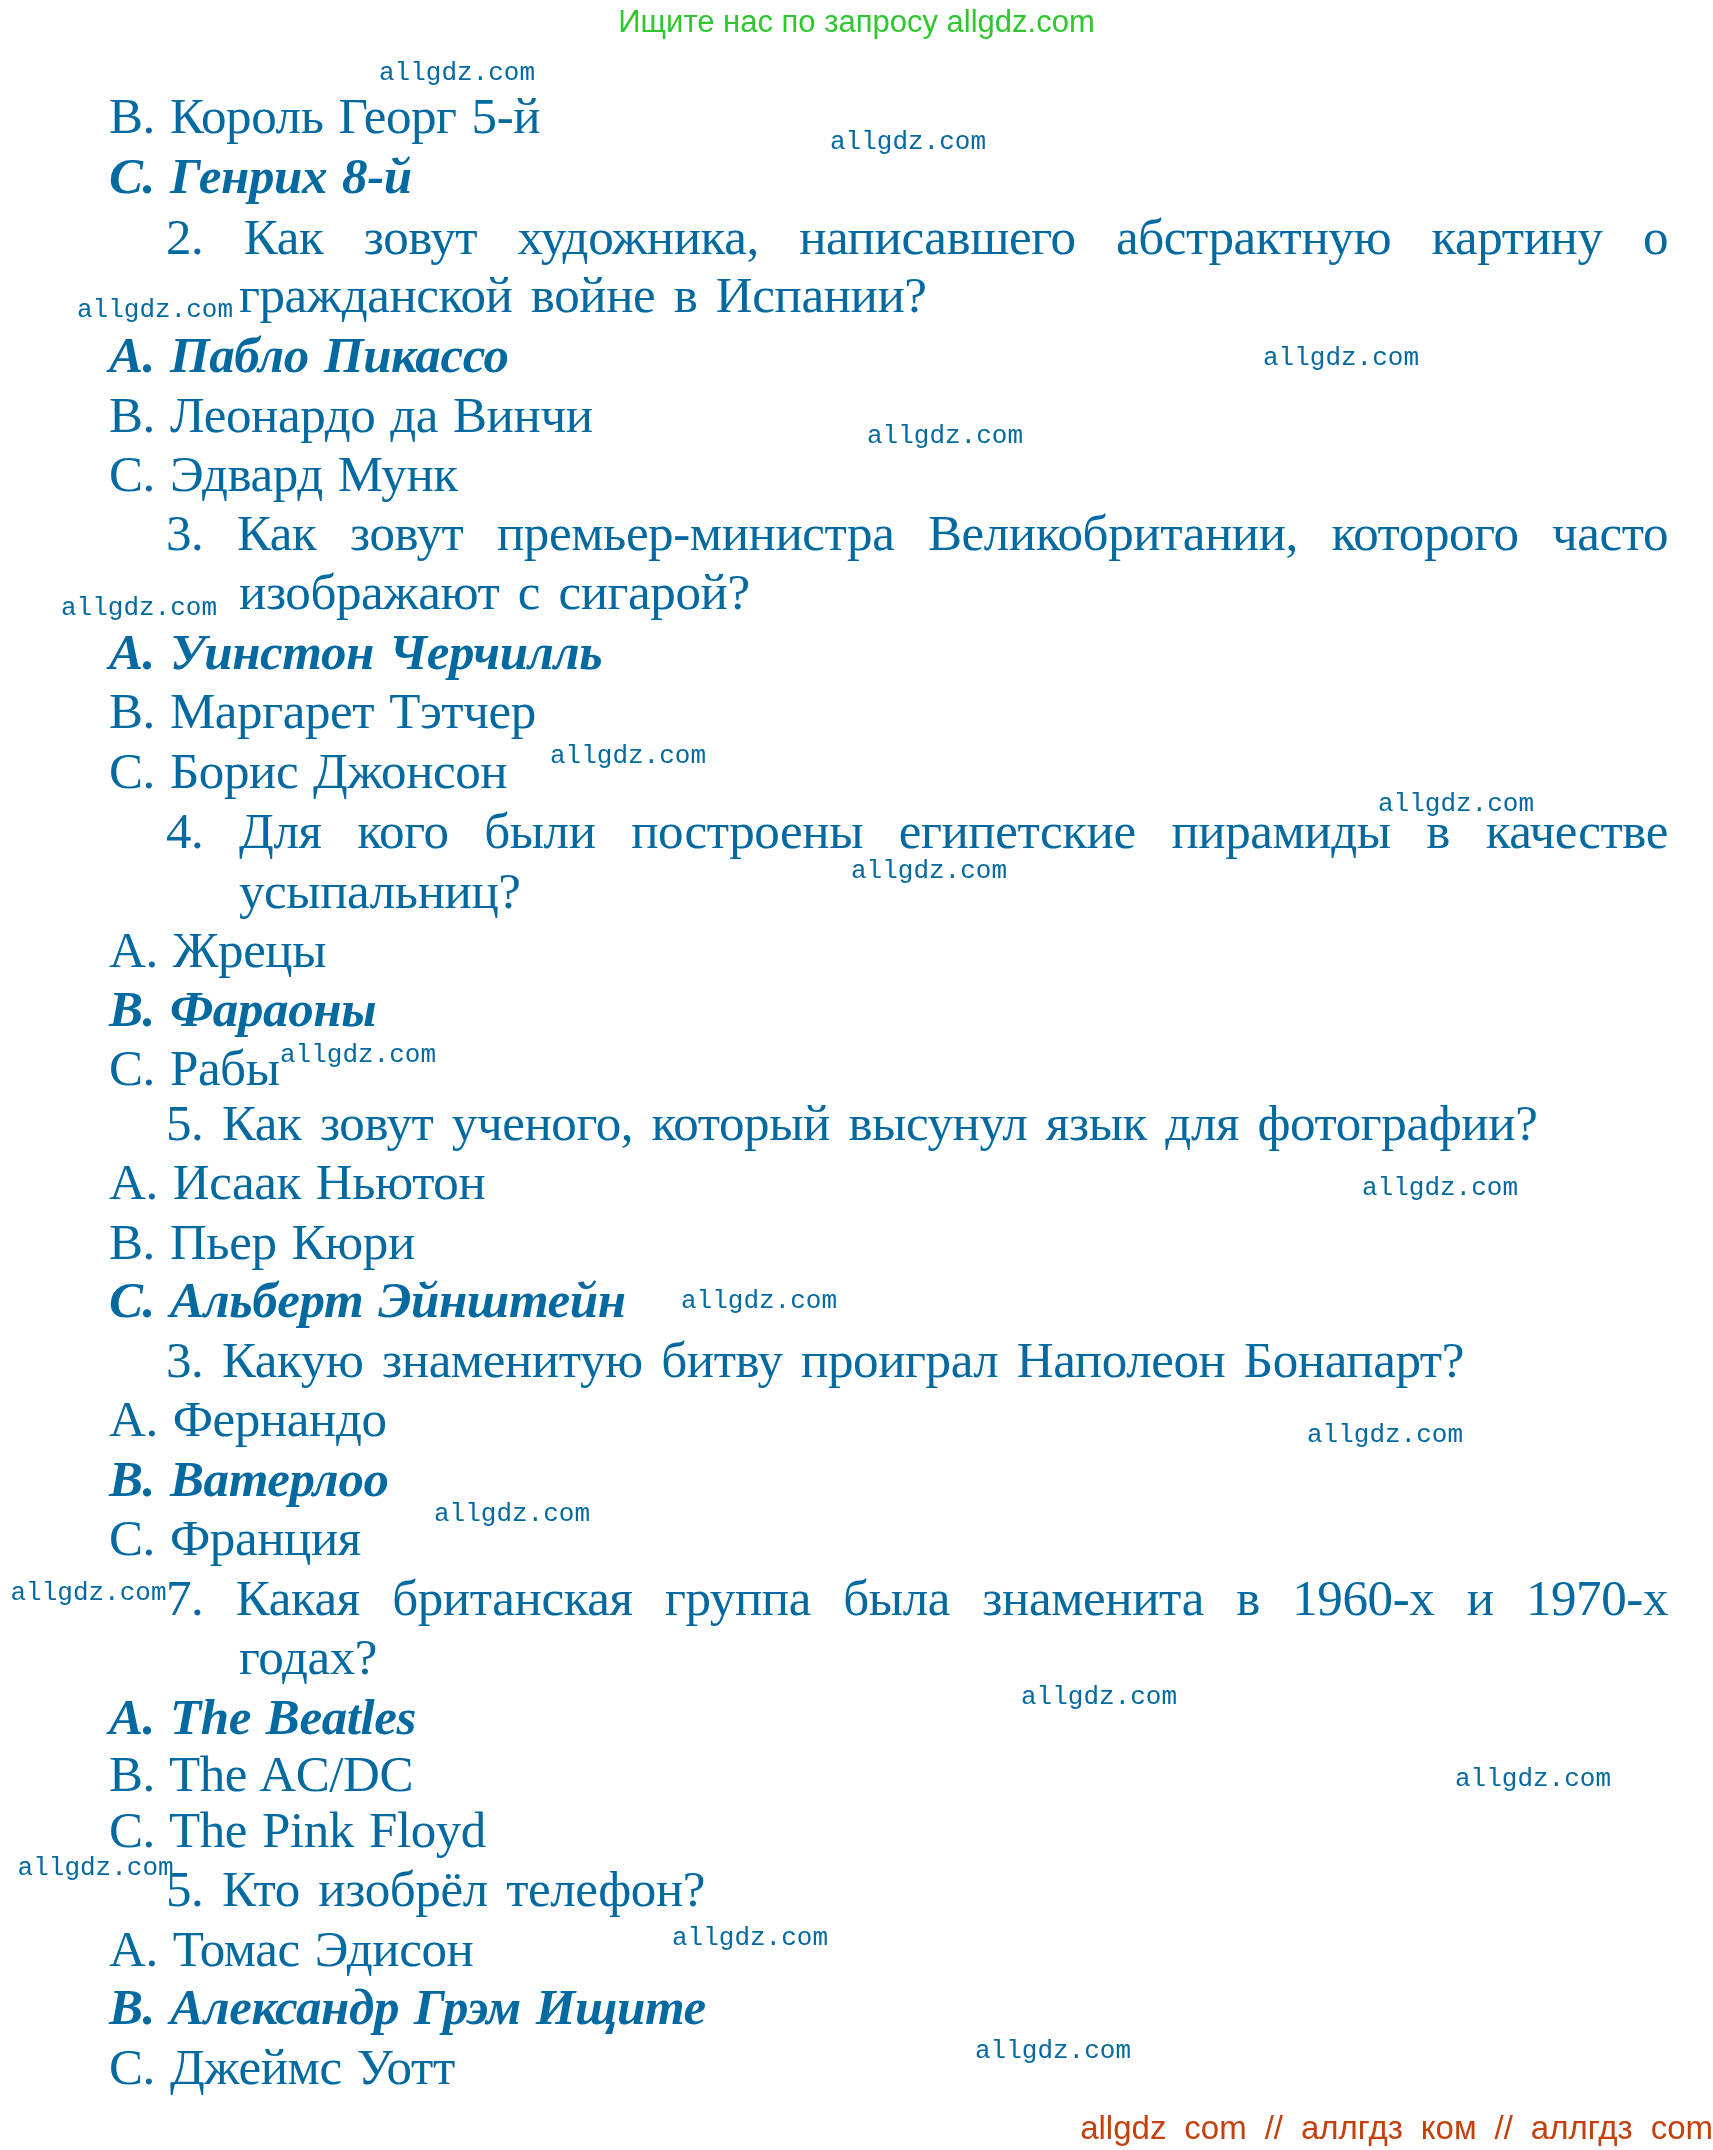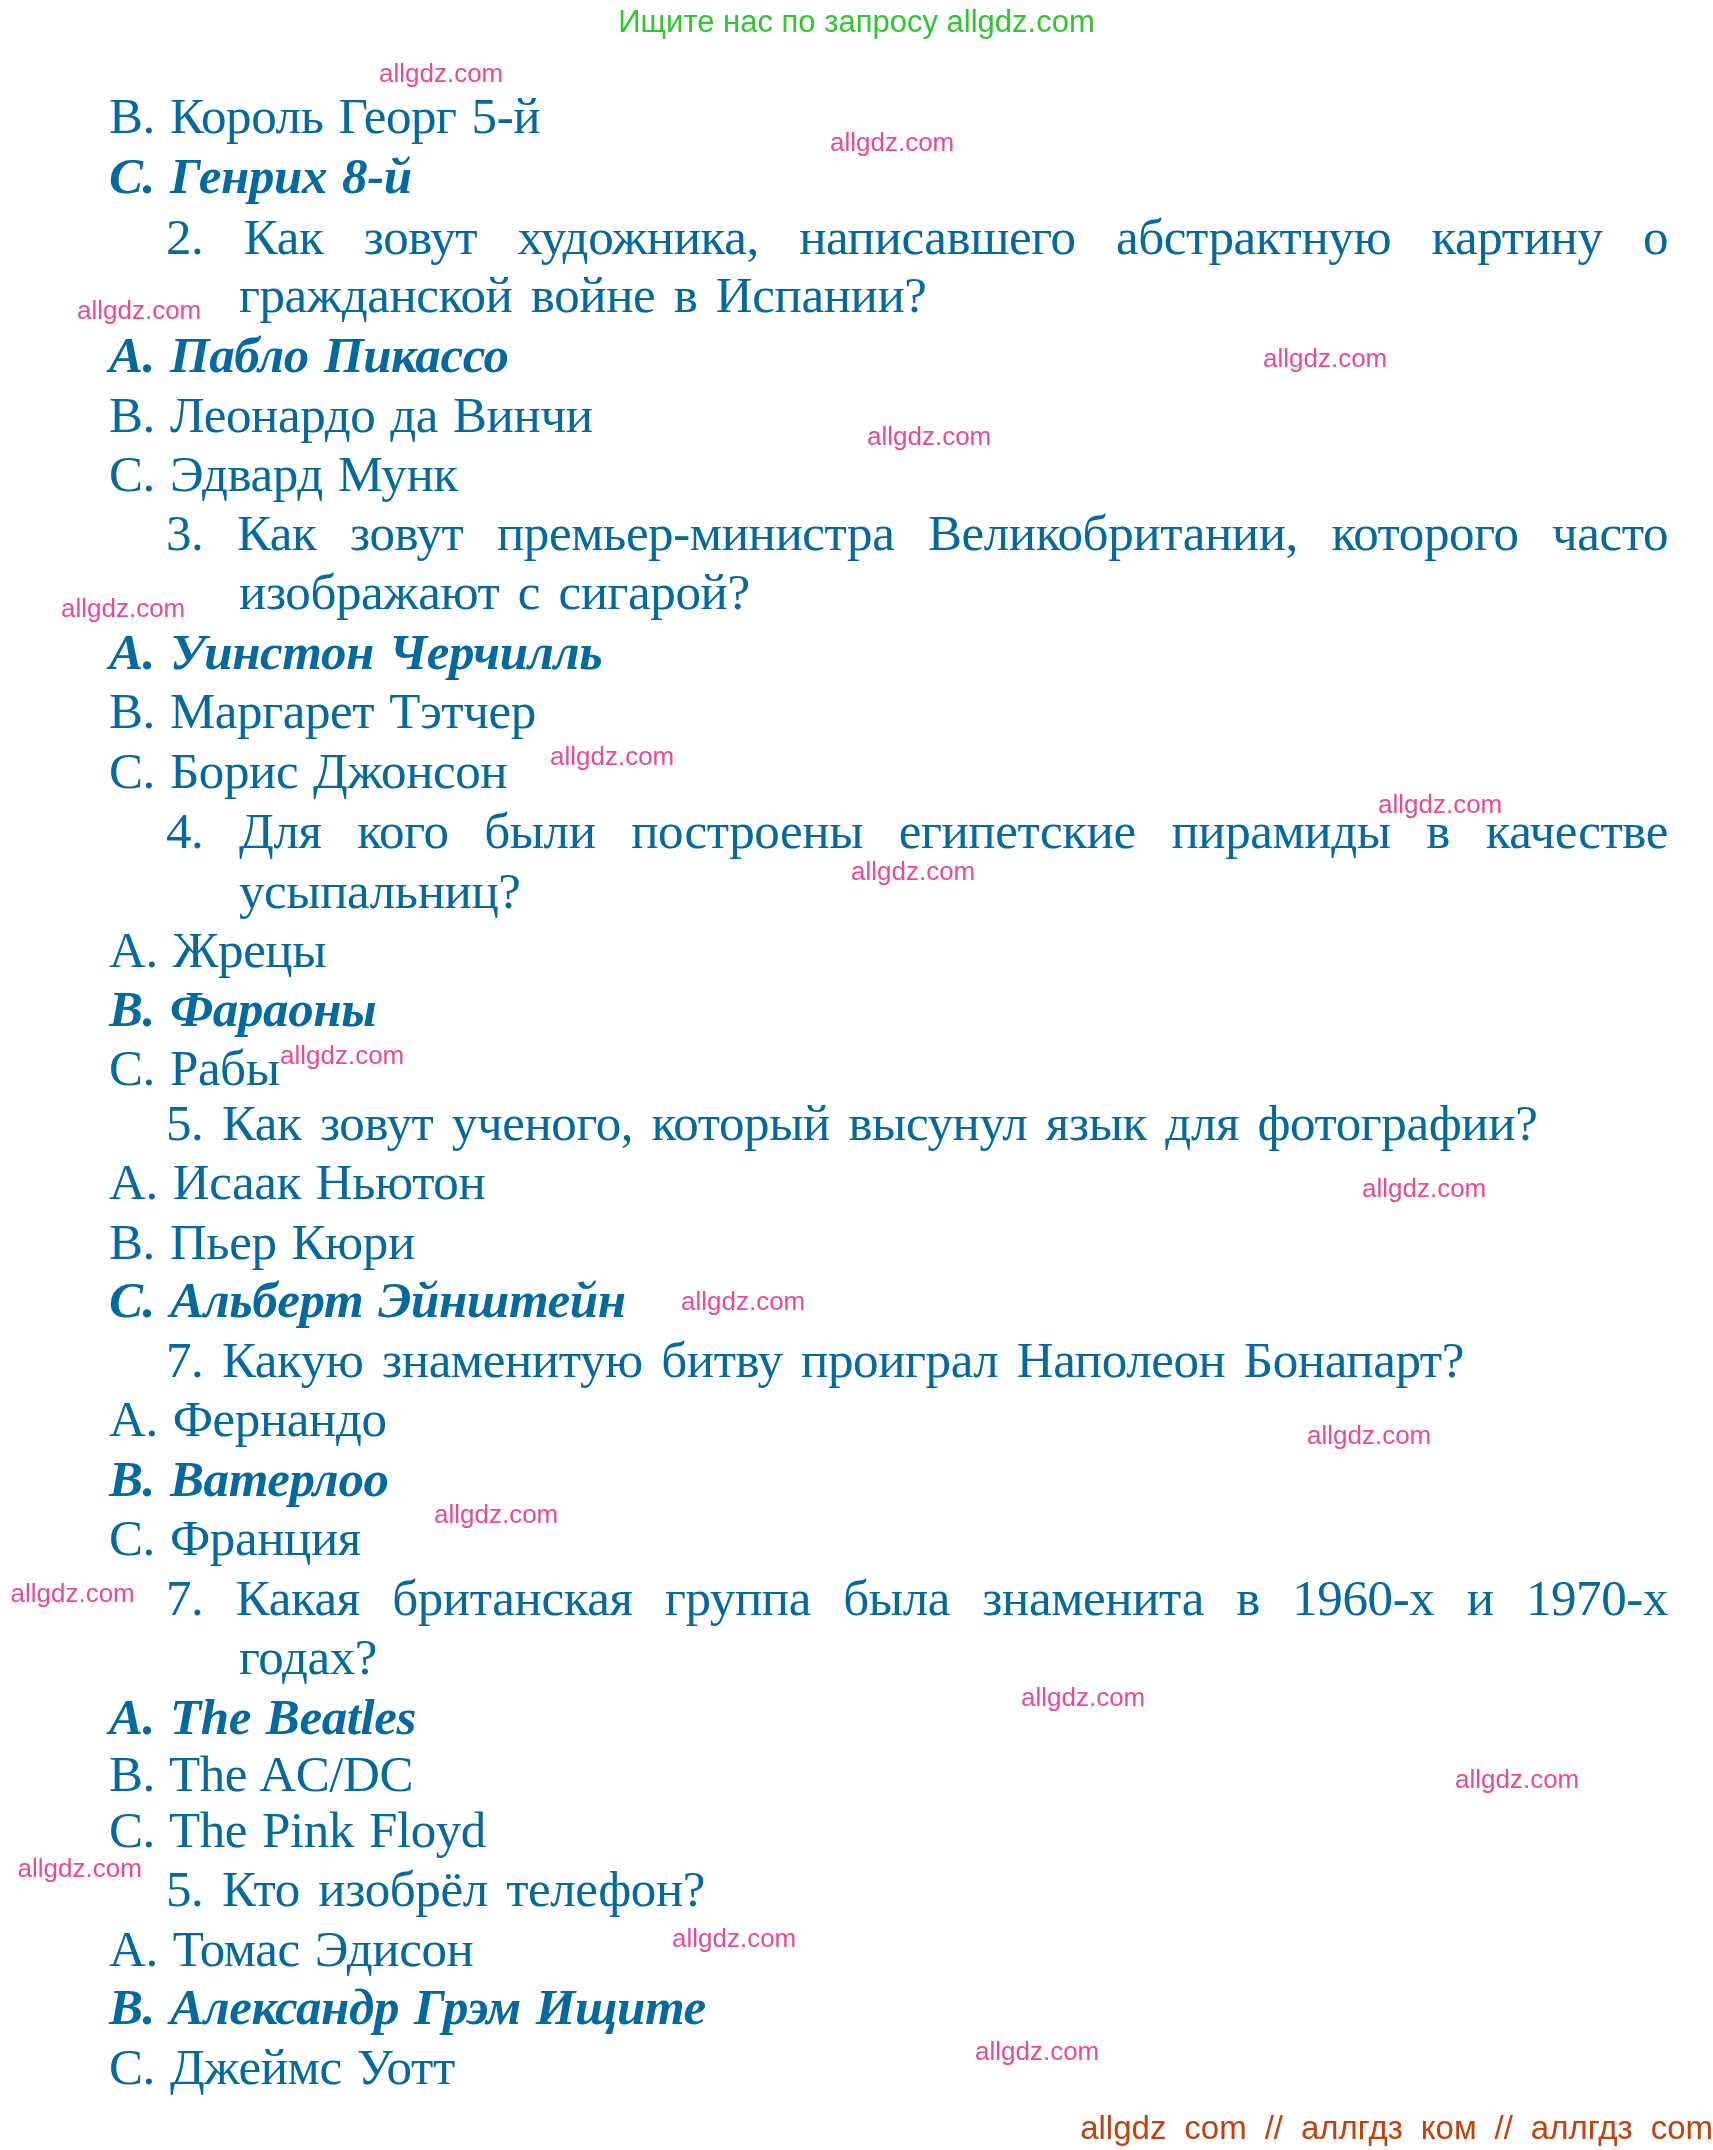--- a/index.html
+++ b/index.html
@@ -12,23 +12,23 @@
   }
   .promo{
     position:absolute;left:0;right:0;top:5.3px;
     text-align:center;
     font-family:"Liberation Sans","DejaVu Sans",sans-serif;
     font-size:31px;line-height:1.1;
     color:#2fc62f;
   }
   .wm{
     position:absolute;
-    font-family:Liberation Sans, sans-serif;
+    font-family:Liberation Mono, monospace;
     font-size:26px;line-height:1;
-    color:#ec4899;
+    color:#0369a1;
     white-space:nowrap;
     text-align:right;
   }
   .ln{
     position:absolute;
     font-size:51px;line-height:1;
     color:#0369a1;
     white-space:nowrap;
     letter-spacing:-0.4px;
   }
@@ -98,21 +98,21 @@
 <div class="ln qc" style="top:866px">усыпальниц?</div>
 <div class="ln opt" style="top:925px">A. Жрецы</div>
 <div class="ln opt b" style="top:984px">B. Фараоны</div>
 <div class="ln opt" style="top:1043px">C. Рабы</div>
 
 <div class="ln q" style="top:1098px">5. Как зовут ученого, который высунул язык для фотографии?</div>
 <div class="ln opt" style="top:1157px">A. Исаак Ньютон</div>
 <div class="ln opt" style="top:1217px">B. Пьер Кюри</div>
 <div class="ln opt b" style="top:1275px">C. Альберт Эйнштейн</div>
 
-<div class="ln q" style="top:1335px">7. Какую знаменитую битву проиграл Наполеон Бонапарт?</div>
+<div class="ln q" style="top:1335px">3. Какую знаменитую битву проиграл Наполеон Бонапарт?</div>
 <div class="ln opt" style="top:1394px">A. Фернандо</div>
 <div class="ln opt b" style="top:1454px">B. Ватерлоо</div>
 <div class="ln opt" style="top:1513px">C. Франция</div>
 
 <div class="ln qj" style="top:1573px">7. Какая британская группа была знаменита в 1960-х и 1970-х</div>
 <div class="ln qc" style="top:1632px">годах?</div>
 <div class="ln opt b" style="top:1692px">A. The Beatles</div>
 <div class="ln opt" style="top:1749px">B. The AC/DC</div>
 <div class="ln opt" style="top:1805px">C. The Pink Floyd</div>
 

